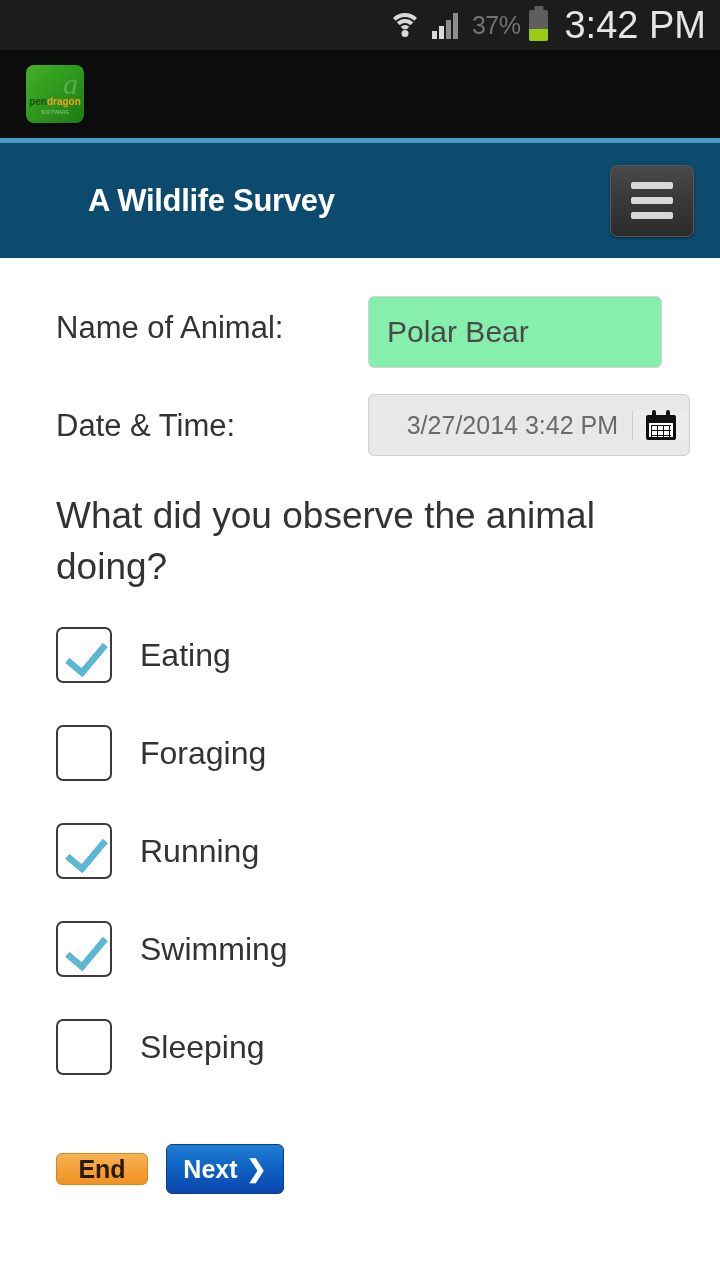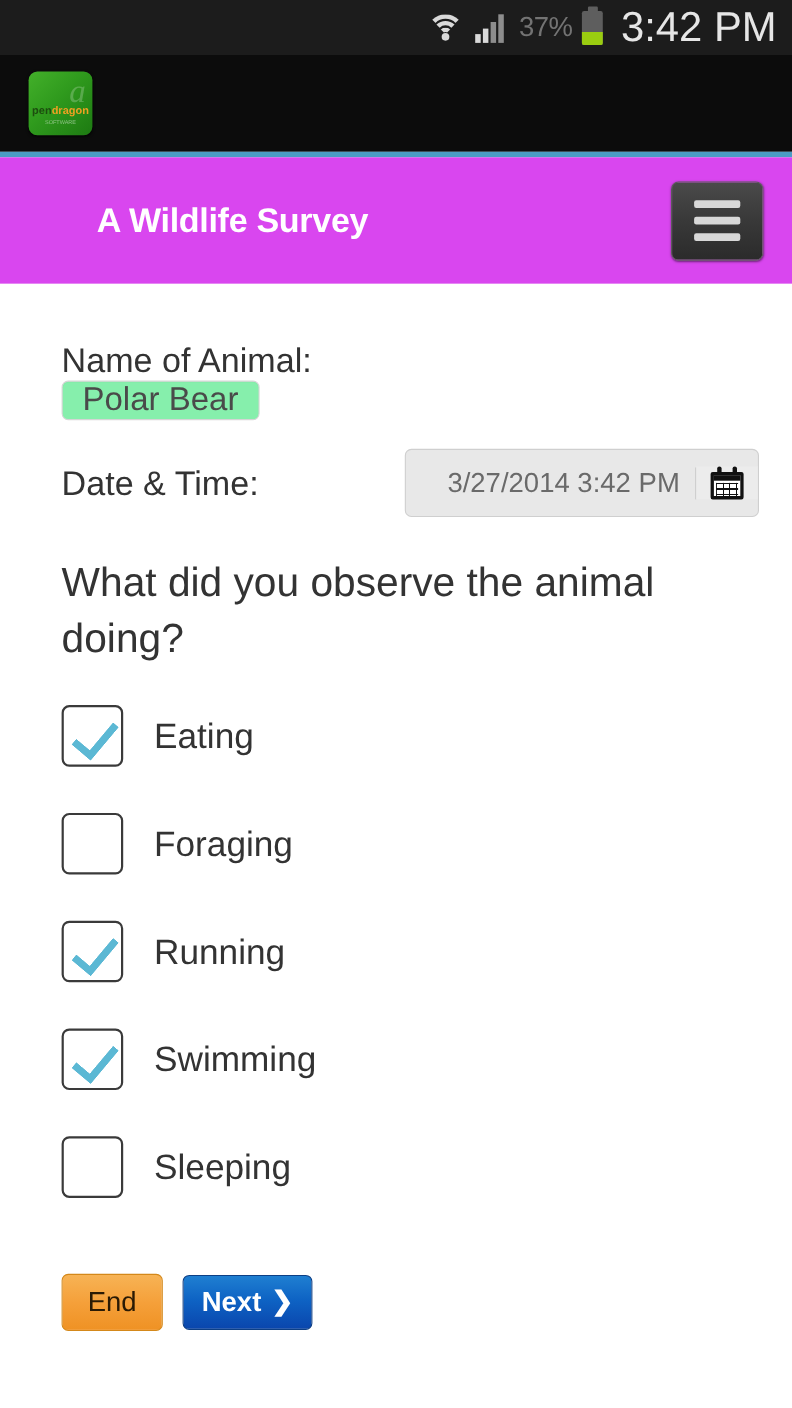--- a/index.html
+++ b/index.html
@@ -149,21 +149,21 @@
     font-size: 33px;
     font-weight: normal;
     letter-spacing: -0.2px;
   }
 
   #accent-rule { height: 5px; background: #4b9cc4; }
 
   
   #form-header {
     height: 115px;
-    background: #d946ef;
+    background: #0c4a6e;
     display: flex;
     align-items: center;
     justify-content: space-between;
     padding: 0 26px 0 88px;
   }
 
   #form-title {
     color: #ffffff;
     font-size: 31px;
     font-weight: bold;
@@ -194,21 +194,21 @@
     background: #ffffff;
     padding: 38px 0 0 0;
     height: calc(1280px - 50px - 88px - 5px - 115px);
   }
 
   .field-row {
     display: flex;
     align-items: flex-start;
     padding: 0 30px 0 56px;
   }
-  #row-name { margin-bottom: 26px; flex-direction: column; }
+  #row-name { margin-bottom: 26px; }
   #row-date { margin-bottom: 34px; }
 
   .field-label {
     font-size: 31px;
     color: #333333;
     flex: none;
     padding-top: 14px;
   }
   #label-name { width: 312px; }
   #label-date { width: 312px; }
@@ -331,27 +331,27 @@
   
   #button-bar {
     display: flex;
     align-items: center;
     gap: 18px;
     padding: 48px 0 0 56px;
   }
 
   #end-button {
     min-width: 92px;
-    height: 52px;
+    height: 32px;
     border-radius: 6px;
     border: 1px solid #d4881a;
     background: linear-gradient(180deg,#f7b355 0%, #f5a03a 50%, #ef9224 100%);
     color: #2a1a04;
     font-size: 25px;
-    font-weight: normal;
+    font-weight: bold;
     display: flex;
     align-items: center;
     justify-content: center;
     padding: 0 16px;
   }
 
   #next-button {
     min-width: 118px;
     height: 50px;
     border-radius: 6px;

